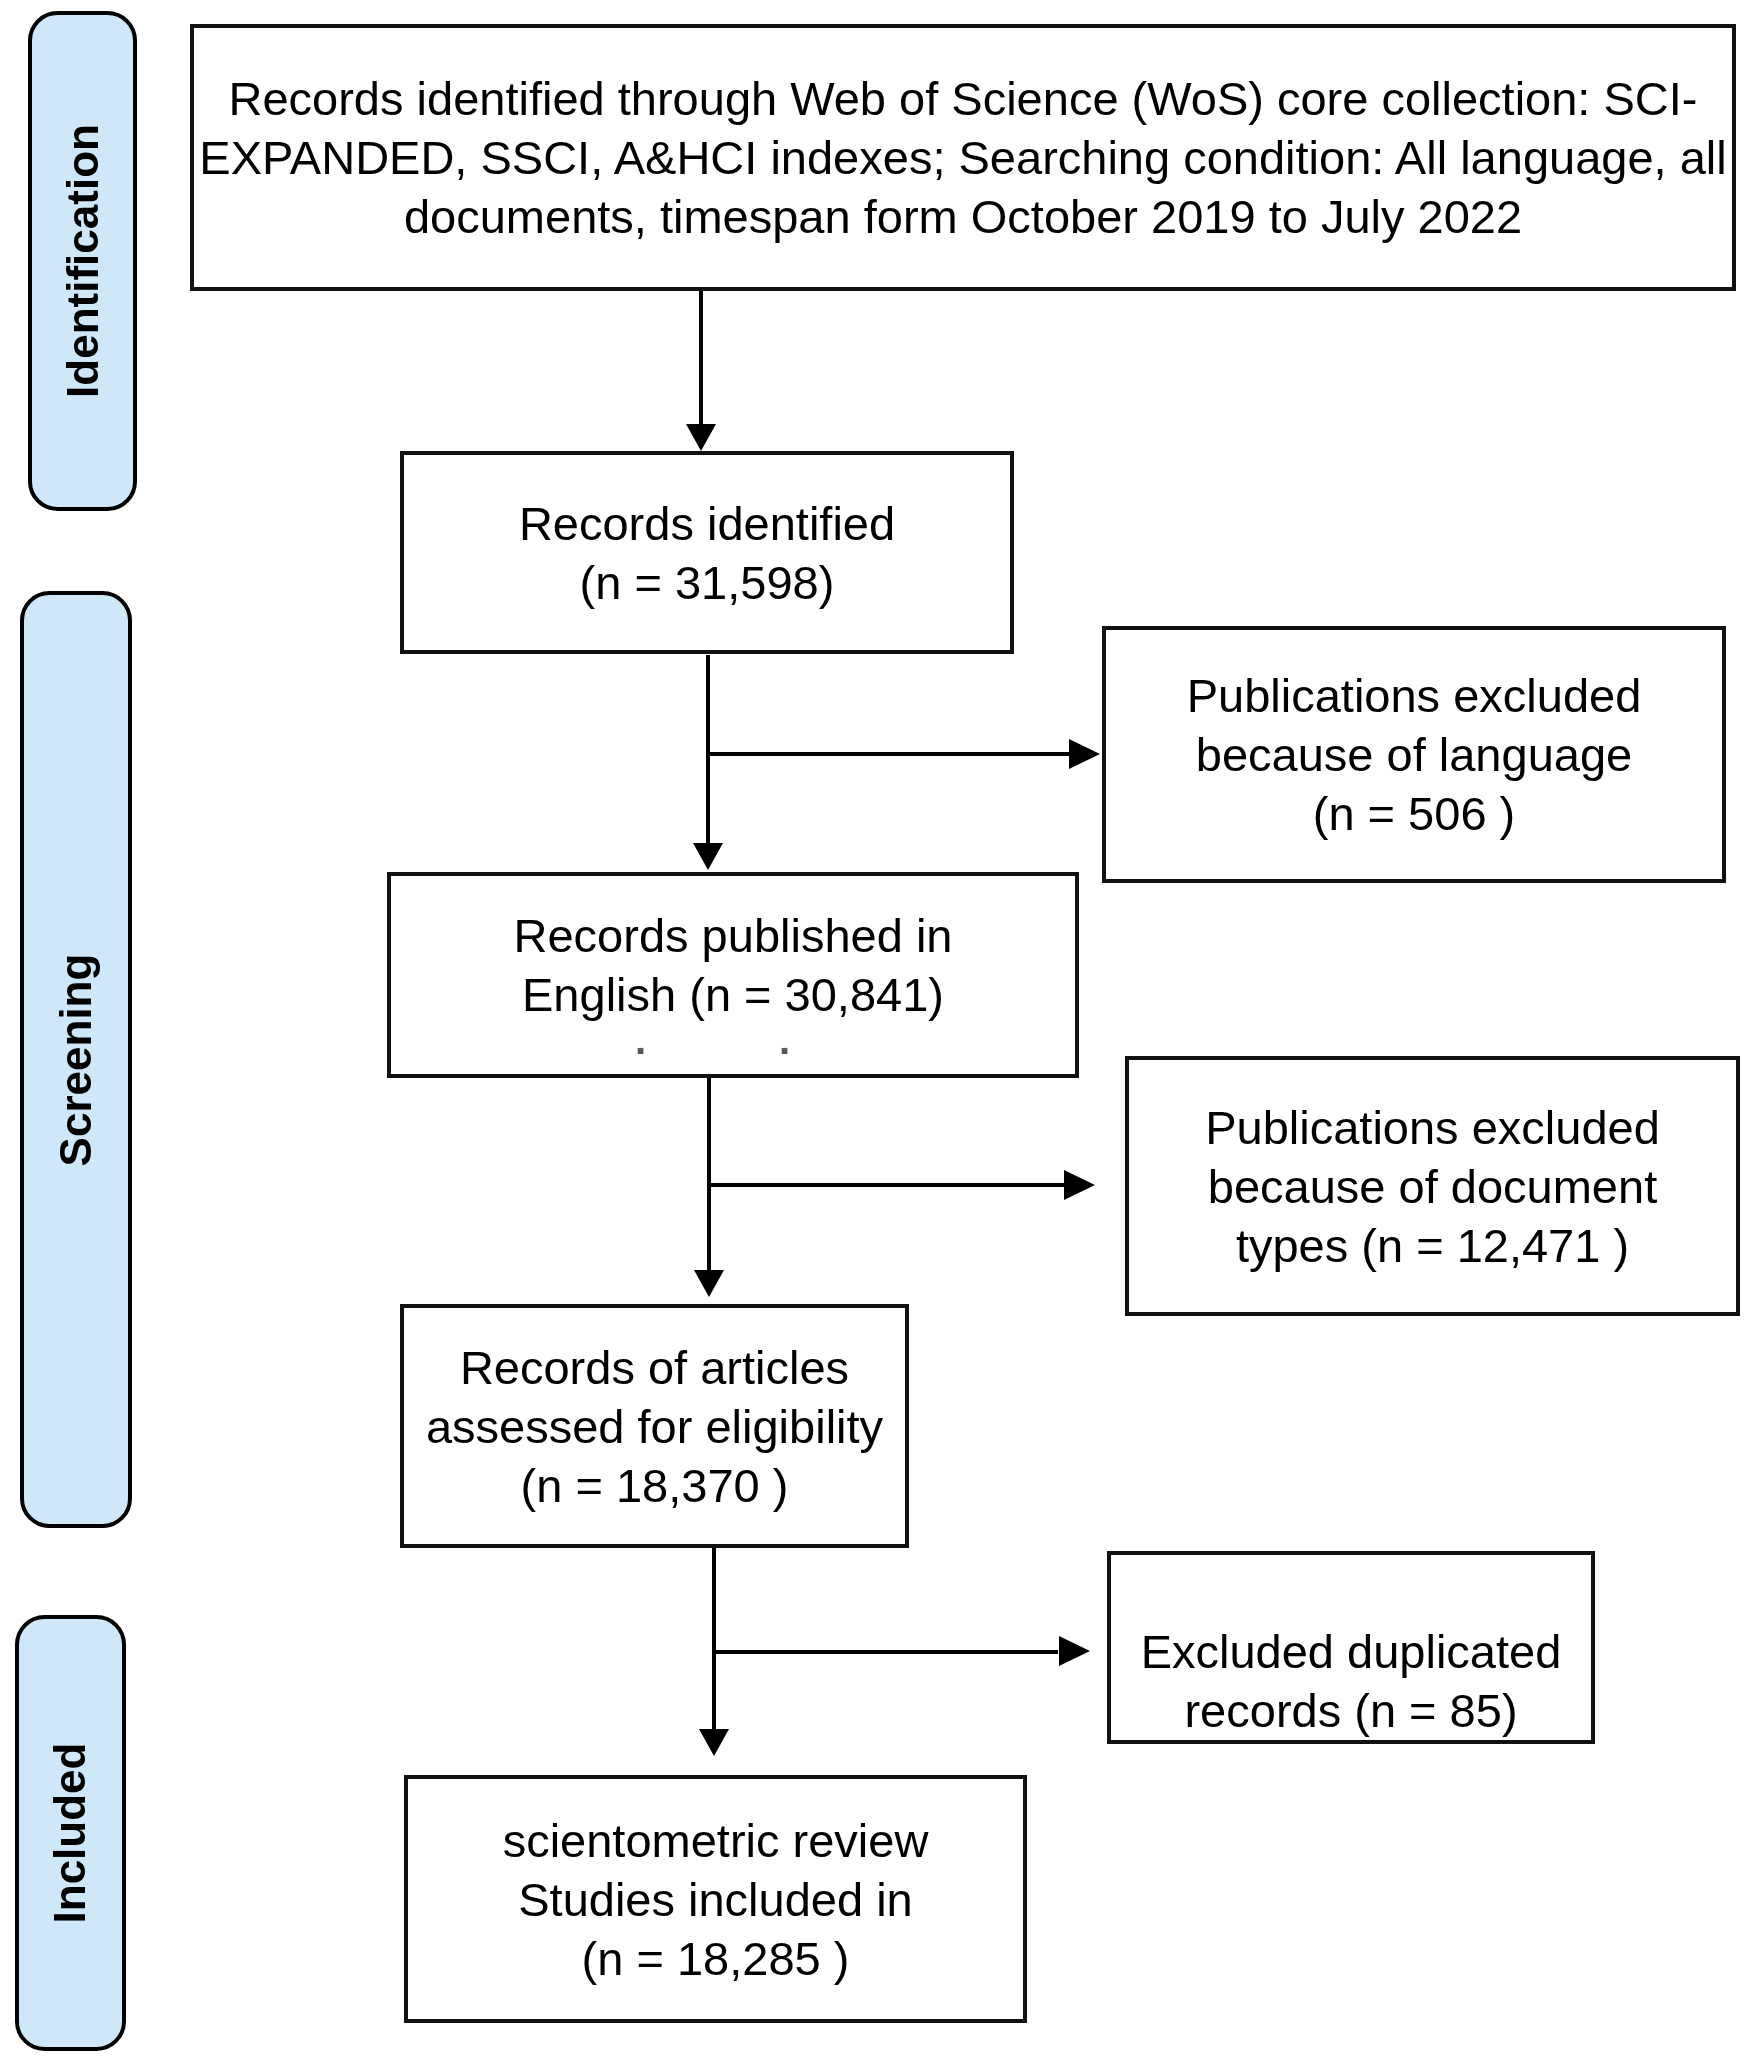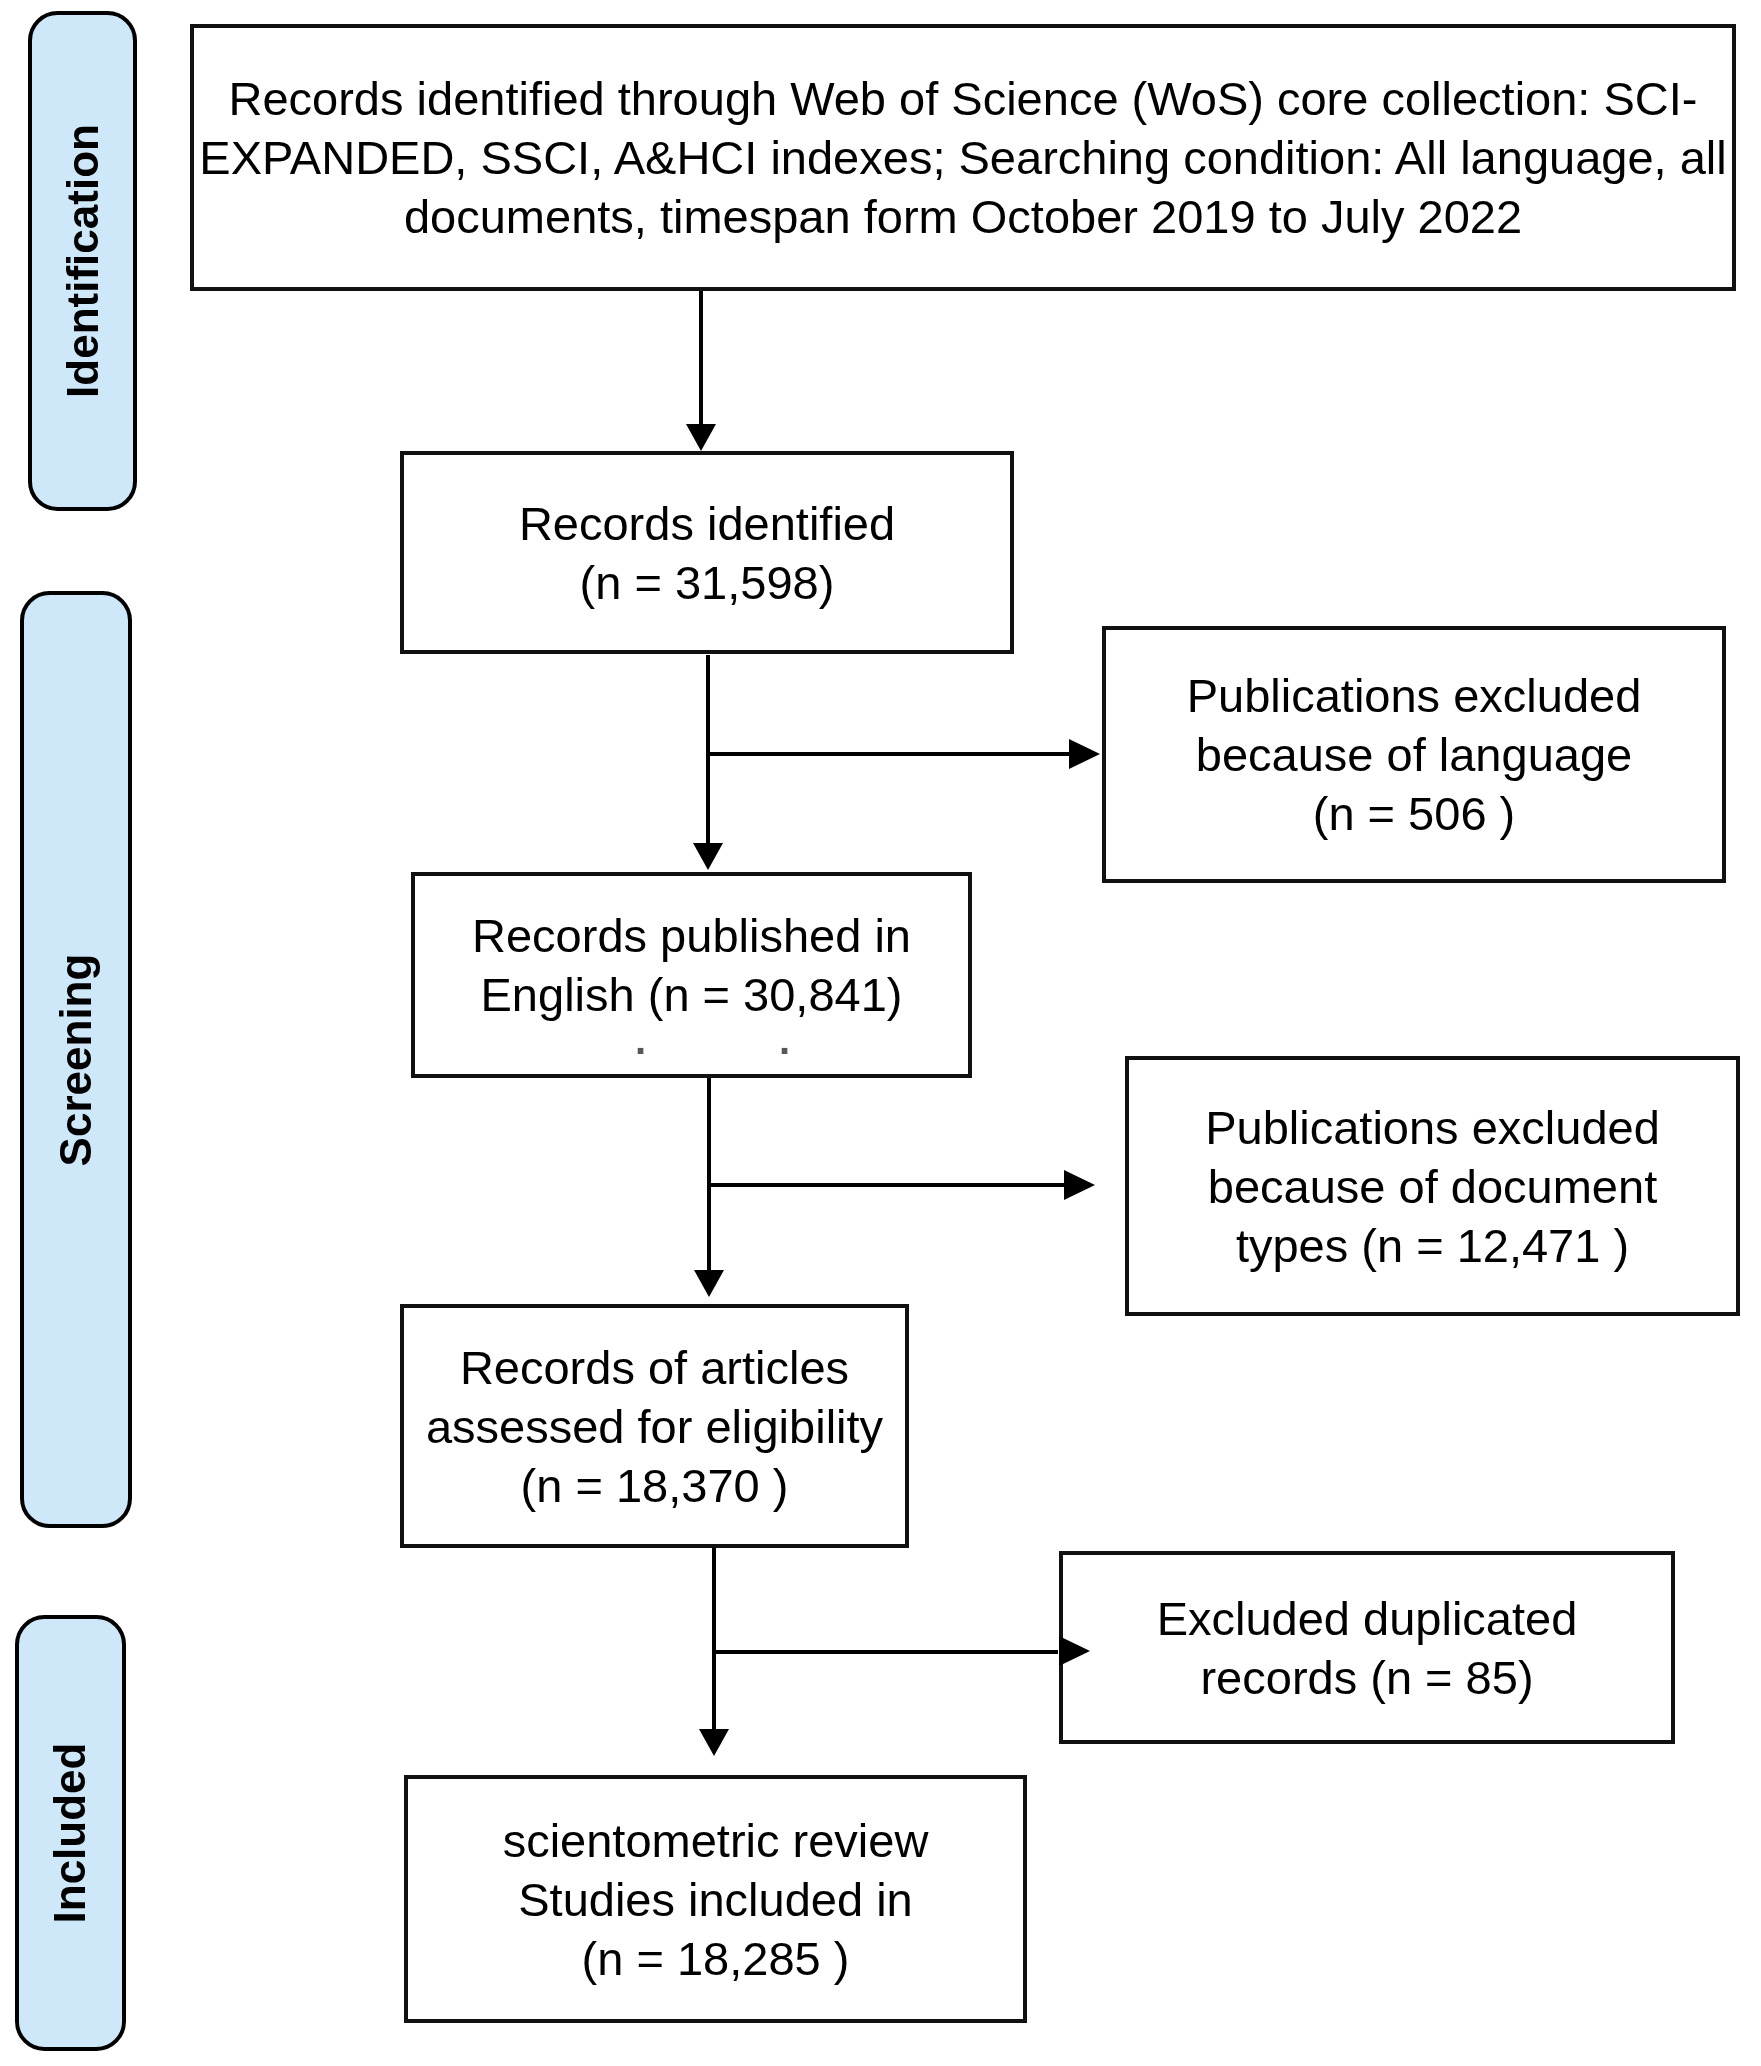--- a/index.html
+++ b/index.html
@@ -89,21 +89,21 @@
     <div class="ln">Records identified through Web of Science (WoS) core collection: SCI-</div>
     <div class="ln">EXPANDED, SSCI, A&amp;HCI indexes; Searching condition: All language, all</div>
     <div class="ln">documents, timespan form October 2019 to July 2022</div>
   </div>
 
   <div class="node" style="left:400px;top:451px;width:614px;height:203px;">
     <div class="ln">Records identified</div>
     <div class="ln">(n = 31,598)</div>
   </div>
 
-  <div class="node" style="left:411px;top:872px;width:561px;height:206px;">
+  <div class="node" style="left:387px;top:872px;width:692px;height:206px;">
     <div class="ln" style="margin-top:-20px;">Records published in</div>
     <div class="ln">English (n = 30,841)</div>
   </div>
 
   <span class="stray" style="left:635px;top:1034px;">.</span>
   <span class="stray" style="left:779px;top:1034px;">.</span>
 
   <div class="node" style="left:400px;top:1304px;width:509px;height:244px;">
     <div class="ln">Records of articles</div>
     <div class="ln">assessed for eligibility</div>
@@ -121,21 +121,21 @@
     <div class="ln">because of language</div>
     <div class="ln">(n = 506 )</div>
   </div>
 
   <div class="node" style="left:1125px;top:1056px;width:615px;height:260px;">
     <div class="ln">Publications excluded</div>
     <div class="ln">because of document</div>
     <div class="ln">types (n = 12,471 )</div>
   </div>
 
-  <div class="node" style="left:1059px;top:1551px;width:616px;height:193px;">
+  <div class="node" style="left:1107px;top:1551px;width:488px;height:193px;justify-content:flex-end;">
     <div class="ln">Excluded duplicated</div>
     <div class="ln">records (n = 85)</div>
   </div>
 
   <div class="vline" style="left:699px;top:291px;height:136px;"></div>
   <div class="ah-down" style="left:686px;top:424px;"></div>
 
   <div class="vline" style="left:706px;top:655px;height:190px;"></div>
   <div class="ah-down" style="left:693px;top:843px;"></div>
   <div class="hline" style="left:708px;top:752px;width:361px;"></div>

